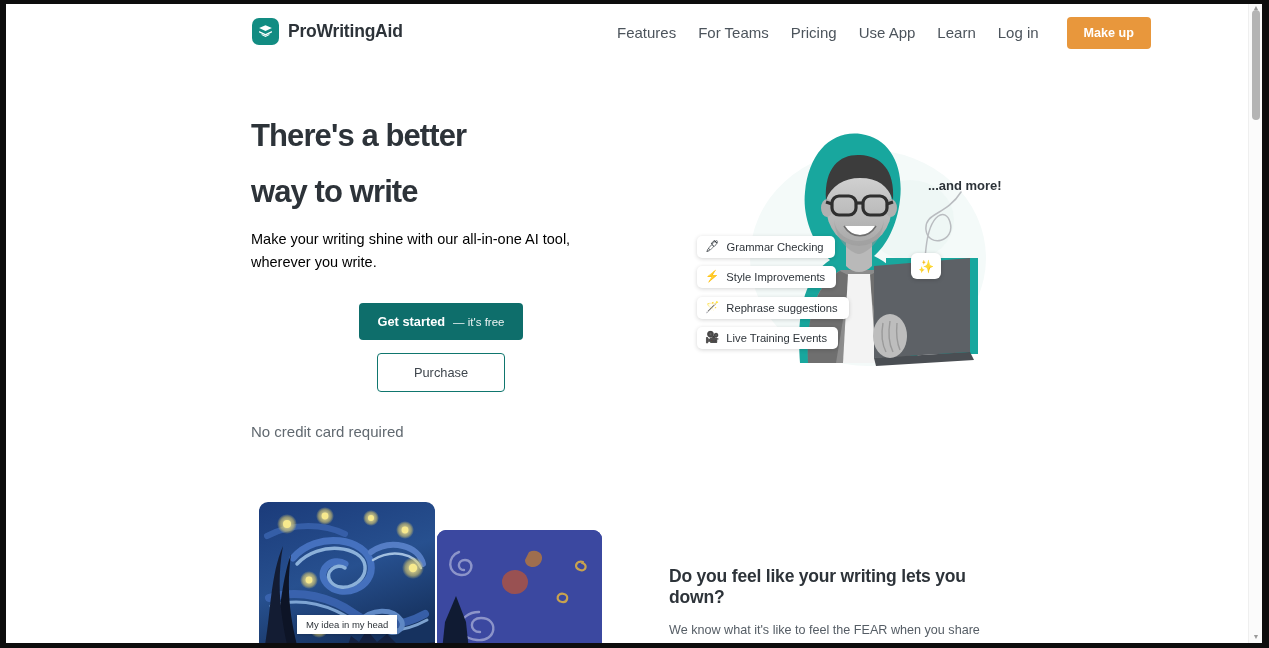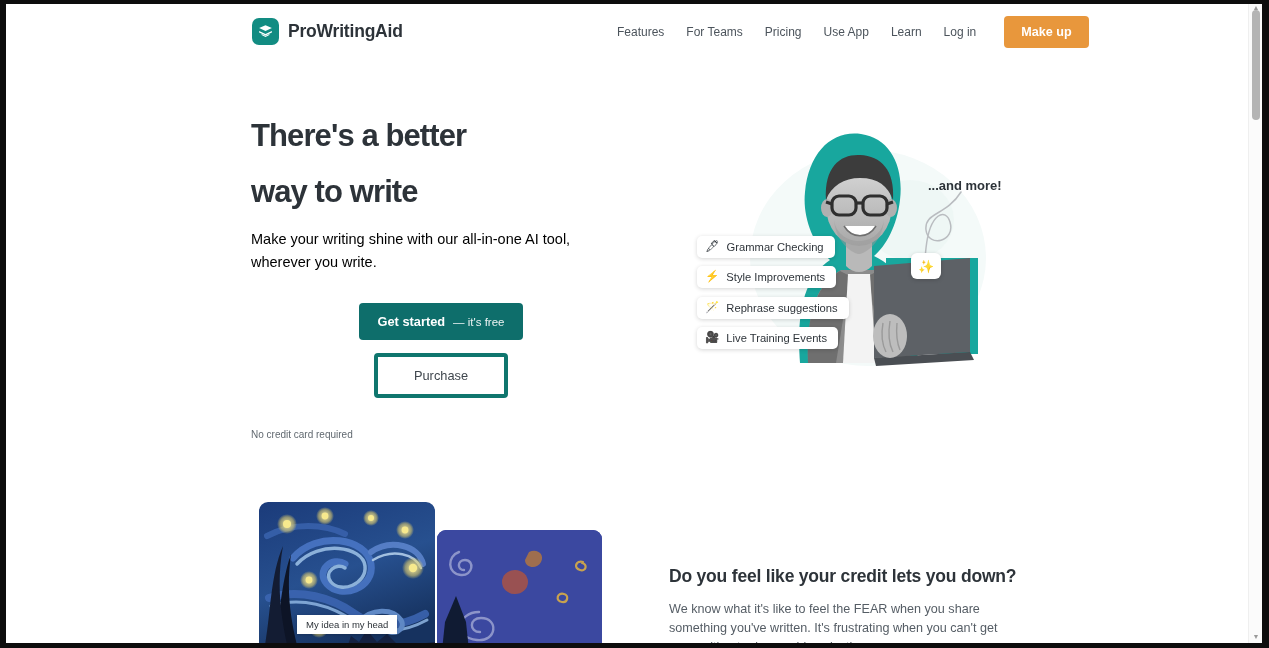--- a/index.html
+++ b/index.html
@@ -91,21 +91,21 @@
   }
 
   #main-nav {
     position: absolute;
     left: 600px; top: 12px;
     display: flex;
     align-items: center;
     gap: 0px;
   }
   .nav-link {
-    font-size: 12px;
+    font-size: 15px;
     color: #4c545c;
     padding: 8px 11px;
     white-space: nowrap;
     cursor: pointer;
     text-decoration: none;
   }
   #btn-signup {
     margin-left: 17px;
     background: #E8973C;
     color: #ffffff;
@@ -153,31 +153,31 @@
     color: #ffffff;
     font-size: 12.8px;
     cursor: pointer;
     font-family: "Liberation Sans", sans-serif;
     display: flex; align-items: baseline; gap: 8px;
   }
   #btn-get-started .gs-main { font-weight: bold; }
   #btn-get-started .gs-note { font-size: 11.5px; opacity: .92; }
   #btn-purchase {
     background: #ffffff;
-    border: 4px solid #0f766e;
+    border: 1px solid #0f766e;
     border-radius: 4px;
     padding: 11px 36px;
     color: #3f464d;
     font-size: 12.8px;
     cursor: pointer;
     font-family: "Liberation Sans", sans-serif;
   }
   #hero-note {
     margin-top: 31px;
-    font-size: 10px;
+    font-size: 15px;
     color: #616970;
   }
 
   
   #hero-art {
     position: absolute;
     left: 672px; top: 104px;
     width: 345px; height: 285px;
   }
   #hero-art svg { display: block; }
@@ -478,21 +478,21 @@
             <path d="M4 152 C12 120 10 76 24 44 C16 88 24 124 30 152 Z" fill="#131c33"></path>
 
             <path d="M86 152 L92 134 L100 140 L108 128 L118 140 L128 132 L140 144 L176 140 L176 152 Z" fill="#152140"></path>
           </svg>
         </div>
 
         <div id="caption-idea">My idea in my head</div>
       </div>
 
       <section id="lower-copy">
-        <h2 id="lower-title">Do you feel like your credit lets you down?</h2>
+        <h2 id="lower-title">Do you feel like your writing lets you down?</h2>
         <p id="lower-body">We know what it's like to feel the FEAR when you share something you've written. It's frustrating when you can't get your writing to do your ideas justice.</p>
       </section>
 
     </div>
 
     <div id="scrollbar-track">
       <div class="sb-arrow" id="sb-arrow-up">▲</div>
       <div id="scrollbar-thumb"></div>
       <div class="sb-arrow" id="sb-arrow-down">▼</div>
     </div>

